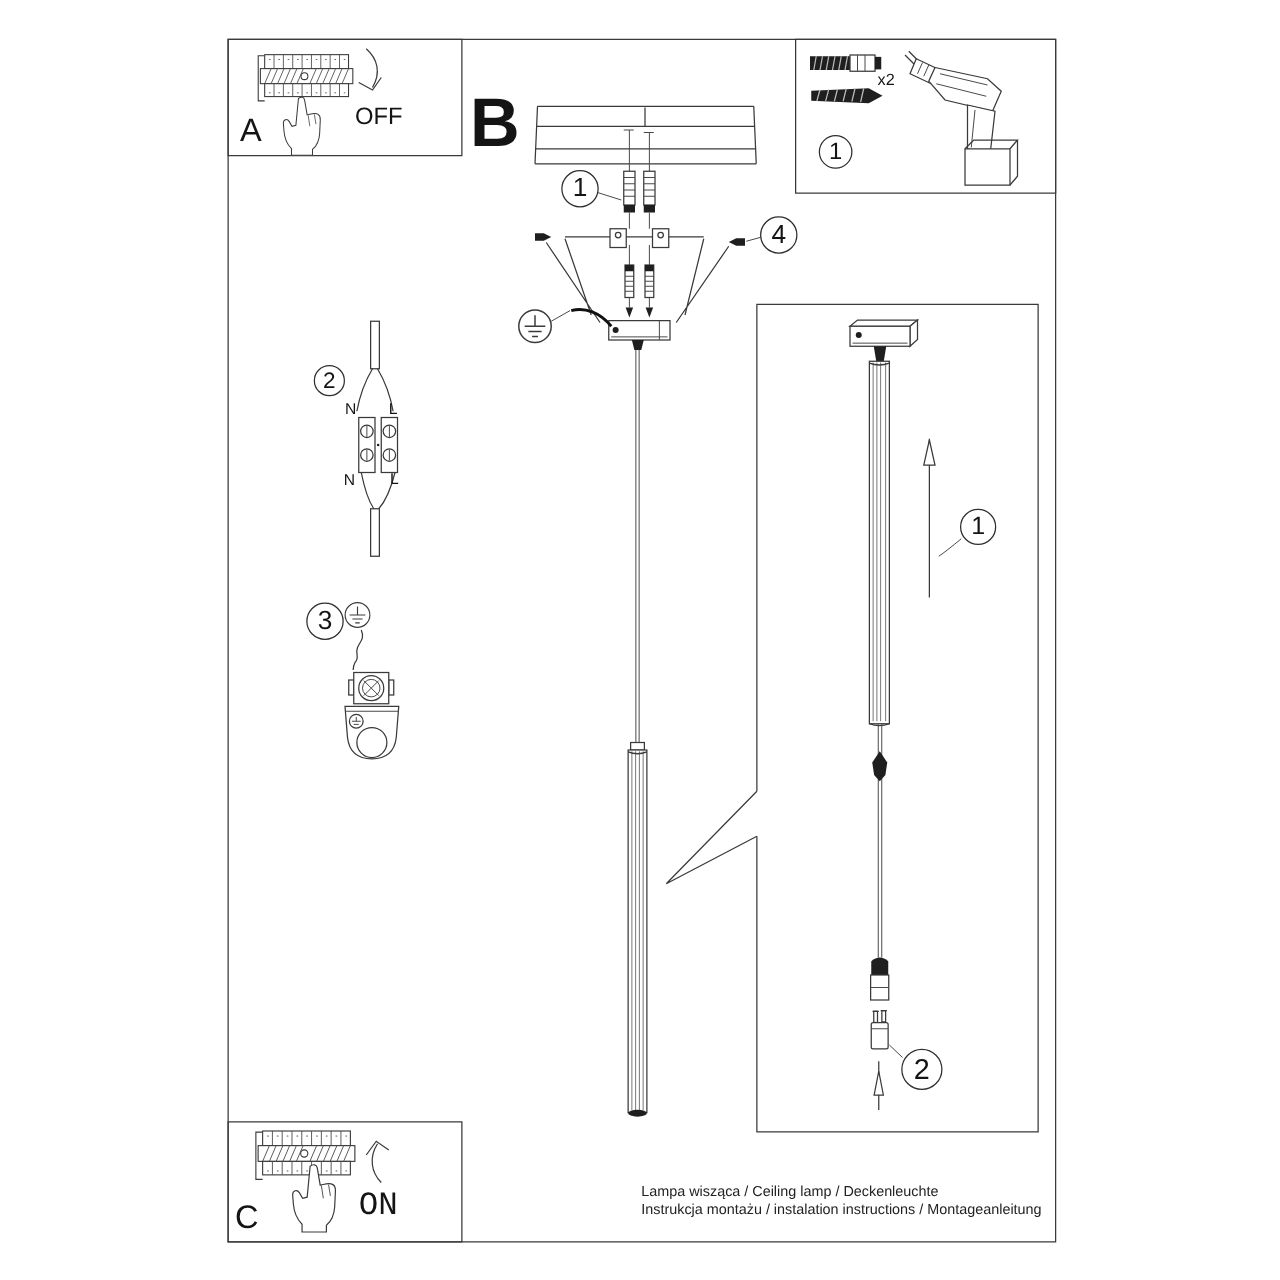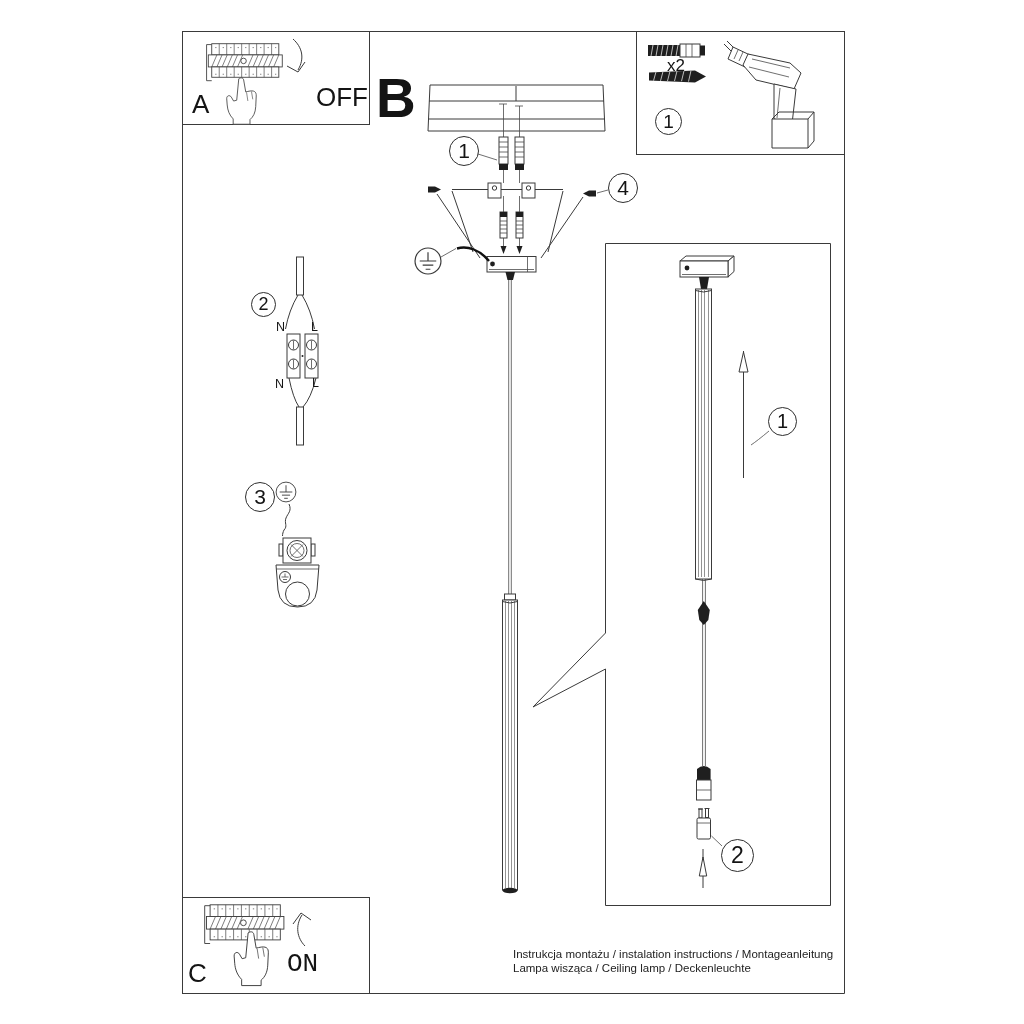--- a/index.html
+++ b/index.html
@@ -213,37 +213,37 @@
       <path class="wfill" d="M743.5,352 L739,372 H748 Z"></path>
     </g>
     <g>
       <path class="ln" d="M703,849 V888"></path>
       <path class="wfill" d="M703,857 L699.3,876 H706.7 Z"></path>
     </g>
     <path class="thin" d="M769,431 Q757,441 751,445 M722,846 L711.5,836"></path>
   </svg>
 
   <div class="t" style="left:192px;top:91px;font-size:26px;">A</div>
-  <div class="t" style="left:284px;top:84px;font-size:26px;margin-left:32px;">OFF</div>
+  <div class="t" style="left:284px;top:84px;font-size:19px;">OFF</div>
   <div class="t" style="left:376px;top:71px;font-size:55px;font-weight:600;">B</div>
   <div class="t" style="left:188px;top:960px;font-size:26px;">C</div>
   <div class="t" style="left:287px;top:951px;font-size:26px;font-family:Liberation Mono, monospace;">ON</div>
-  <div class="t" style="left:667px;top:57px;font-size:17px;">x2</div>
+  <div class="t" style="left:702px;top:57px;font-size:13px;">x2</div>
 
   <div class="t" style="left:276px;top:321px;font-size:12.5px;">N</div>
   <div class="t" style="left:311px;top:321px;font-size:12.5px;">L</div>
   <div class="t" style="left:275px;top:378px;font-size:12.5px;">N</div>
   <div class="t" style="left:312px;top:377px;font-size:12.5px;">L</div>
 
   <div class="circle" style="left:655px;top:108px;width:27px;height:27px;font-size:19px;">1</div>
   <div class="circle" style="left:449px;top:136px;width:30px;height:30px;font-size:21px;">1</div>
   <div class="circle" style="left:608px;top:173px;width:30px;height:30px;font-size:21px;">4</div>
   <div class="circle" style="left:251px;top:292px;width:25px;height:25px;font-size:18px;">2</div>
   <div class="circle" style="left:245px;top:482px;width:30px;height:30px;font-size:21px;">3</div>
   <div class="circle" style="left:768px;top:407px;width:29px;height:29px;font-size:20px;">1</div>
   <div class="circle" style="left:721px;top:839px;width:33px;height:33px;font-size:23px;">2</div>
 
   <div class="footer">
+    <div>Lampa wisząca / Ceiling lamp / Deckenleuchte</div>
     <div>Instrukcja montażu / instalation instructions / Montageanleitung</div>
-    <div>Lampa wisząca / Ceiling lamp / Deckenleuchte</div>
   </div>
 
 </div>
 
 </body></html>

